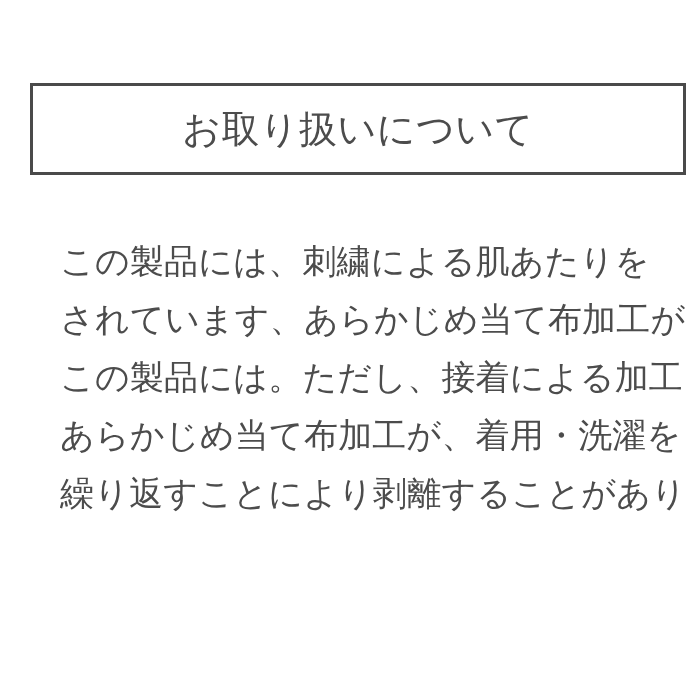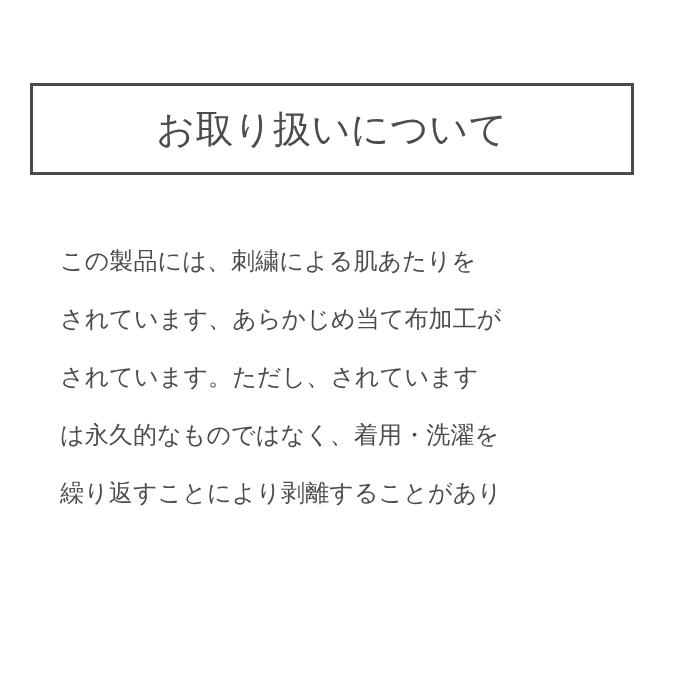--- a/index.html
+++ b/index.html
@@ -13,38 +13,38 @@
     height: 700px;
     background: #ffffff;
     font-family: "Liberation Sans", sans-serif;
     color: #4c4c4c;
     overflow: hidden;
     box-sizing: border-box;
   }
   .title-box {
     box-sizing: border-box;
     margin: 83px 30px 16px 30px;
-    width: 604px;
+    width: 656px;
     height: 92px;
     border: 3px solid #4a4a4a;
     display: flex;
     align-items: center;
     justify-content: center;
     background: #ffffff;
   }
   .title-text {
     font-size: 38px;
     line-height: 1;
     letter-spacing: 0.01em;
     color: #4c4c4c;
     white-space: nowrap;
   }
   .notice-body {
     margin: 57px 30px 0 60px;
-    font-size: 24px;
+    font-size: 34px;
     line-height: 58px;
     letter-spacing: 0.005em;
     color: #4c4c4c;
   }
   .notice-line {
     white-space: nowrap;
     height: 58px;
   }
 </style>
 </head>
@@ -52,18 +52,18 @@
 
 <div class="page">
 
   <div class="title-box">
     <div class="title-text">お取り扱いについて</div>
   </div>
 
   <div class="notice-body">
     <div class="notice-line">この製品には、刺繍による肌あたりを</div>
     <div class="notice-line">されています、あらかじめ当て布加工が</div>
-    <div class="notice-line">されています。ただし、されています</div>
-    <div class="notice-line">は永久的なものではなく、着用・洗濯を</div>
+    <div class="notice-line">この製品には。ただし、接着による加工</div>
+    <div class="notice-line">あらかじめ当て布加工が、着用・洗濯を</div>
     <div class="notice-line">繰り返すことにより剥離することがあり</div>
   </div>
 
 </div>
 
 </body></html>

